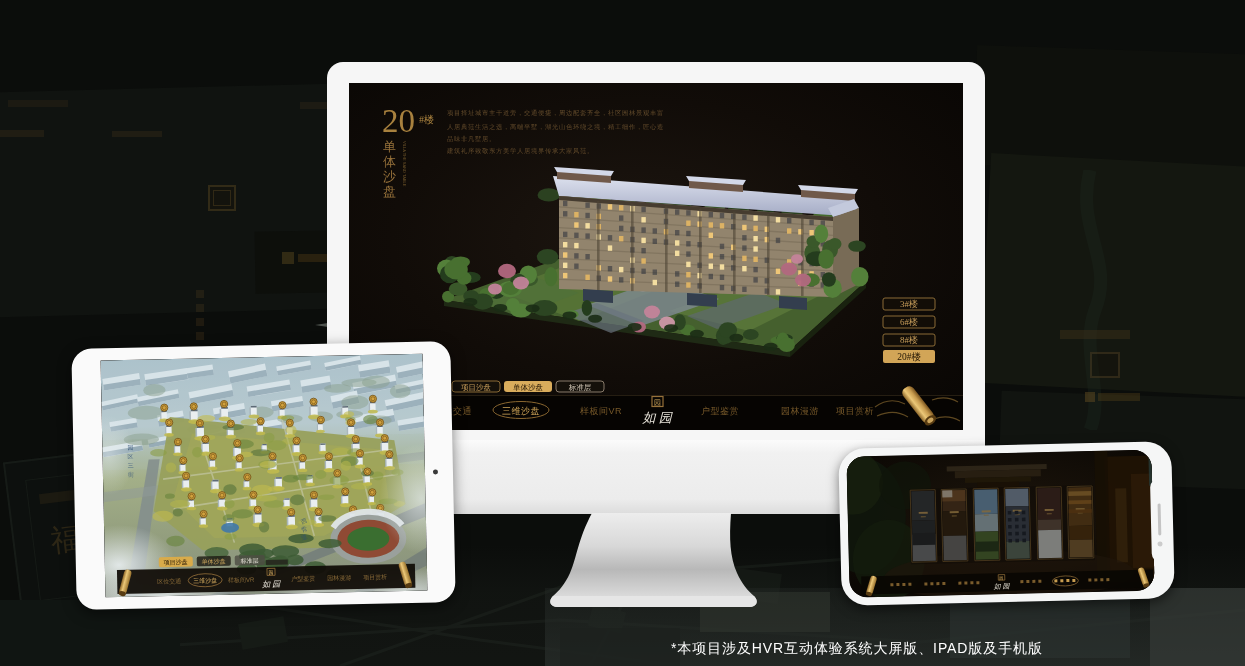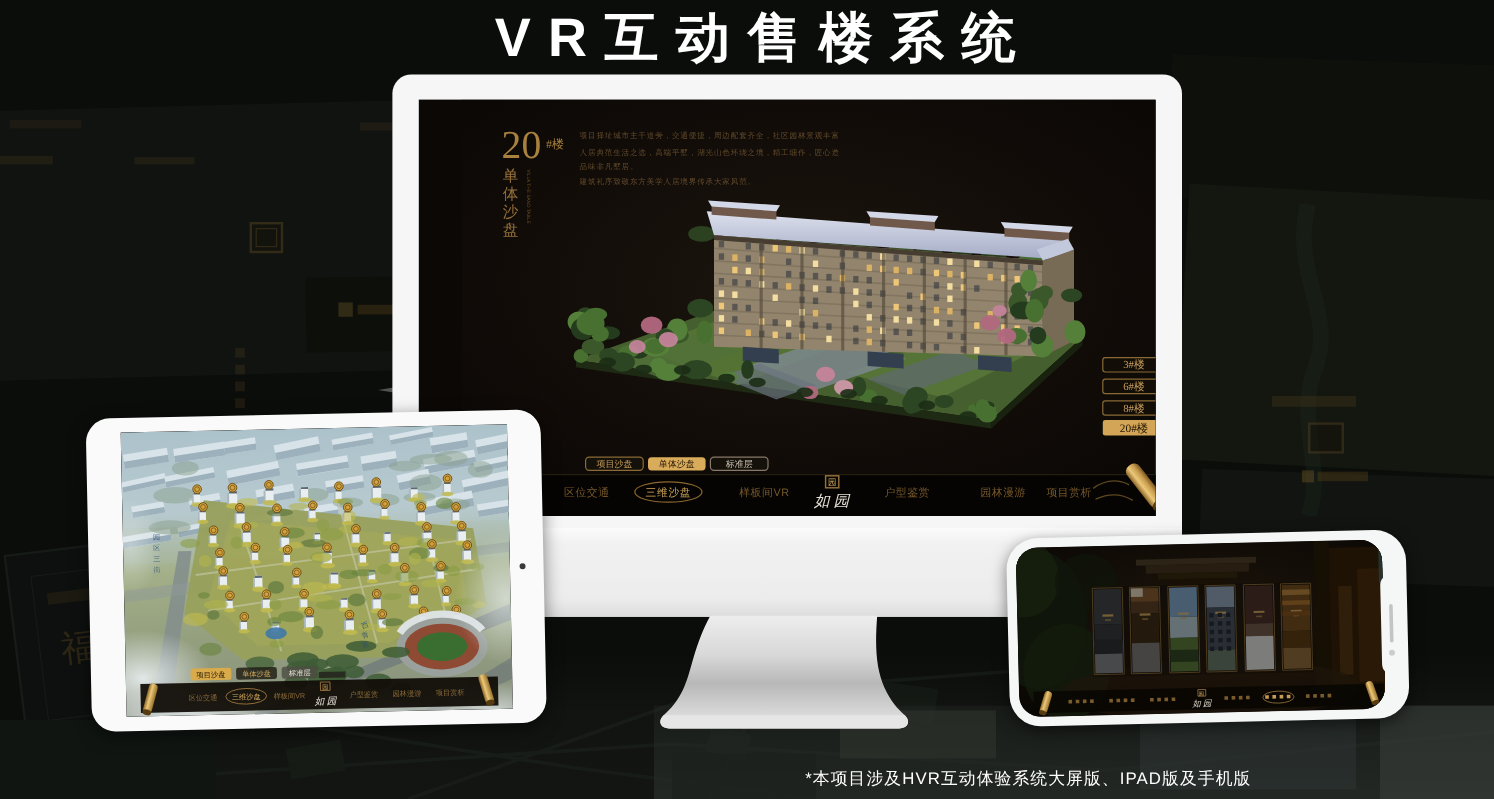--- a/index.html
+++ b/index.html
@@ -83,27 +83,26 @@
     <div class="abs" style="left:0px;top:600px;width:180px;height:66px;background:#101512;"></div>
 
     <svg class="abs" style="left:315px;top:310px;opacity:.35;" width="30" height="30">
         <path d="M15,0 L17,13 L30,15 L17,17 L15,30 L13,17 L0,15 L13,13 Z" fill="#cfd8cf"></path>
       </svg>
     <svg class="abs" style="left:816px;top:312px;opacity:.25;" width="24" height="24">
         <path d="M12,0 L13.5,10.5 L24,12 L13.5,13.5 L12,24 L10.5,13.5 L0,12 L10.5,10.5 Z" fill="#cfd8cf"></path>
       </svg>
   </div>
 
-  <div class="abs" style="left:0;top:2px;width:1245px;text-align:center;color:#ffffff;font-size:45px;font-weight:bold;letter-spacing:14.5px;padding-left:28px;font-family:'Liberation Sans',sans-serif;">VR互动售楼系统</div>
 
   <div class="abs" style="left:327px;top:62px;width:658px;height:452px;background:#f6f6f6;border-radius:16px 16px 5px 5px;">
 
     <div class="abs" style="left:0;top:378px;width:658px;height:74px;background:linear-gradient(#fbfbfb,#f1f1f1 18%,#ececec 80%,#dcdcdc);border-radius:0 0 5px 5px;"></div>
 
-    <div class="abs" style="left:22px;top:21px;width:614px;height:347px;background:#0b0806;overflow:hidden;padding-left:36px;" id="mscreen">
+    <div class="abs" style="left:22px;top:21px;width:614px;height:347px;background:#0b0806;overflow:hidden;" id="mscreen">
 <svg width="614" height="347" viewBox="0 0 614 347" xmlns="http://www.w3.org/2000/svg">
 <defs>
 <radialGradient id="mbg" cx="47%" cy="45%" r="80%">
 <stop offset="0" stop-color="#1d1610"></stop>
 <stop offset="0.5" stop-color="#110c08"></stop>
 <stop offset="1" stop-color="#070503"></stop>
 </radialGradient>
 <linearGradient id="roofg" x1="0" y1="0" x2="0" y2="1">
 <stop offset="0" stop-color="#dde1ee"></stop>
               <stop offset="1" stop-color="#a3aac4"></stop>

